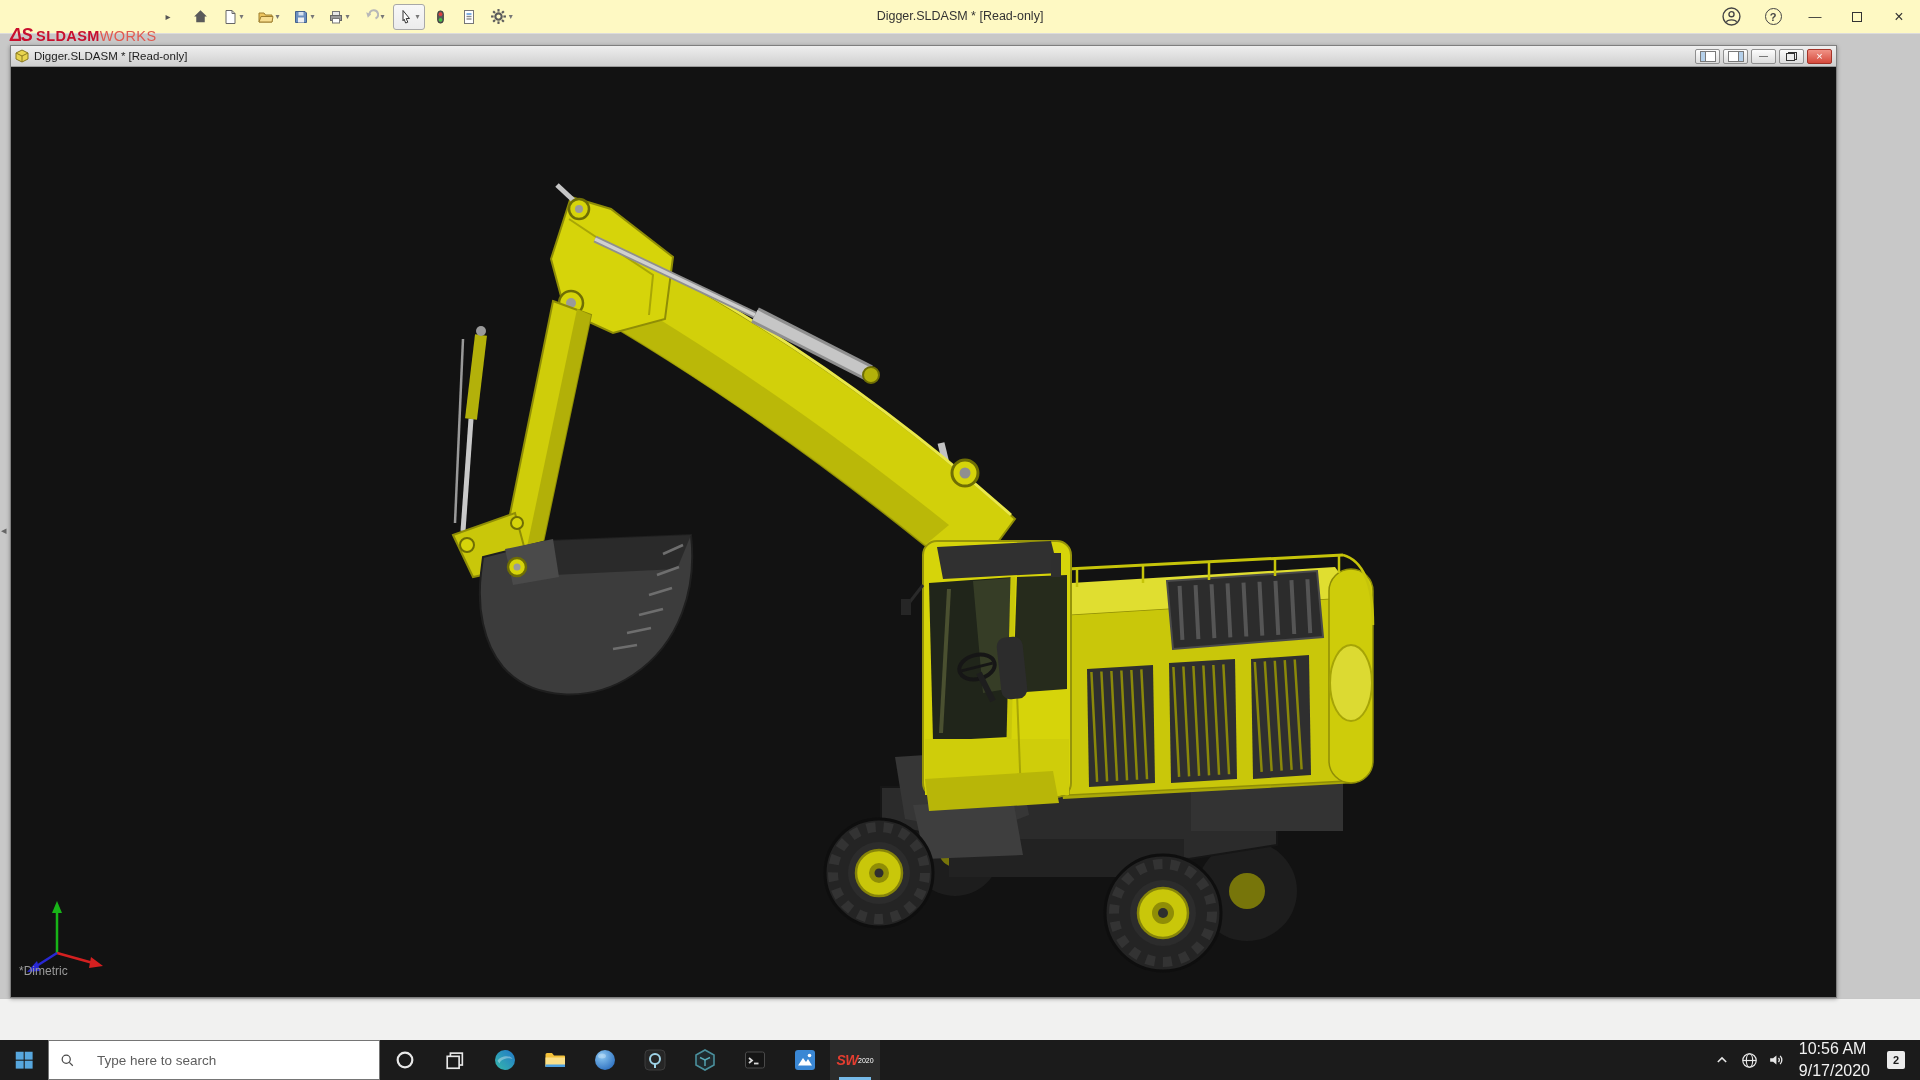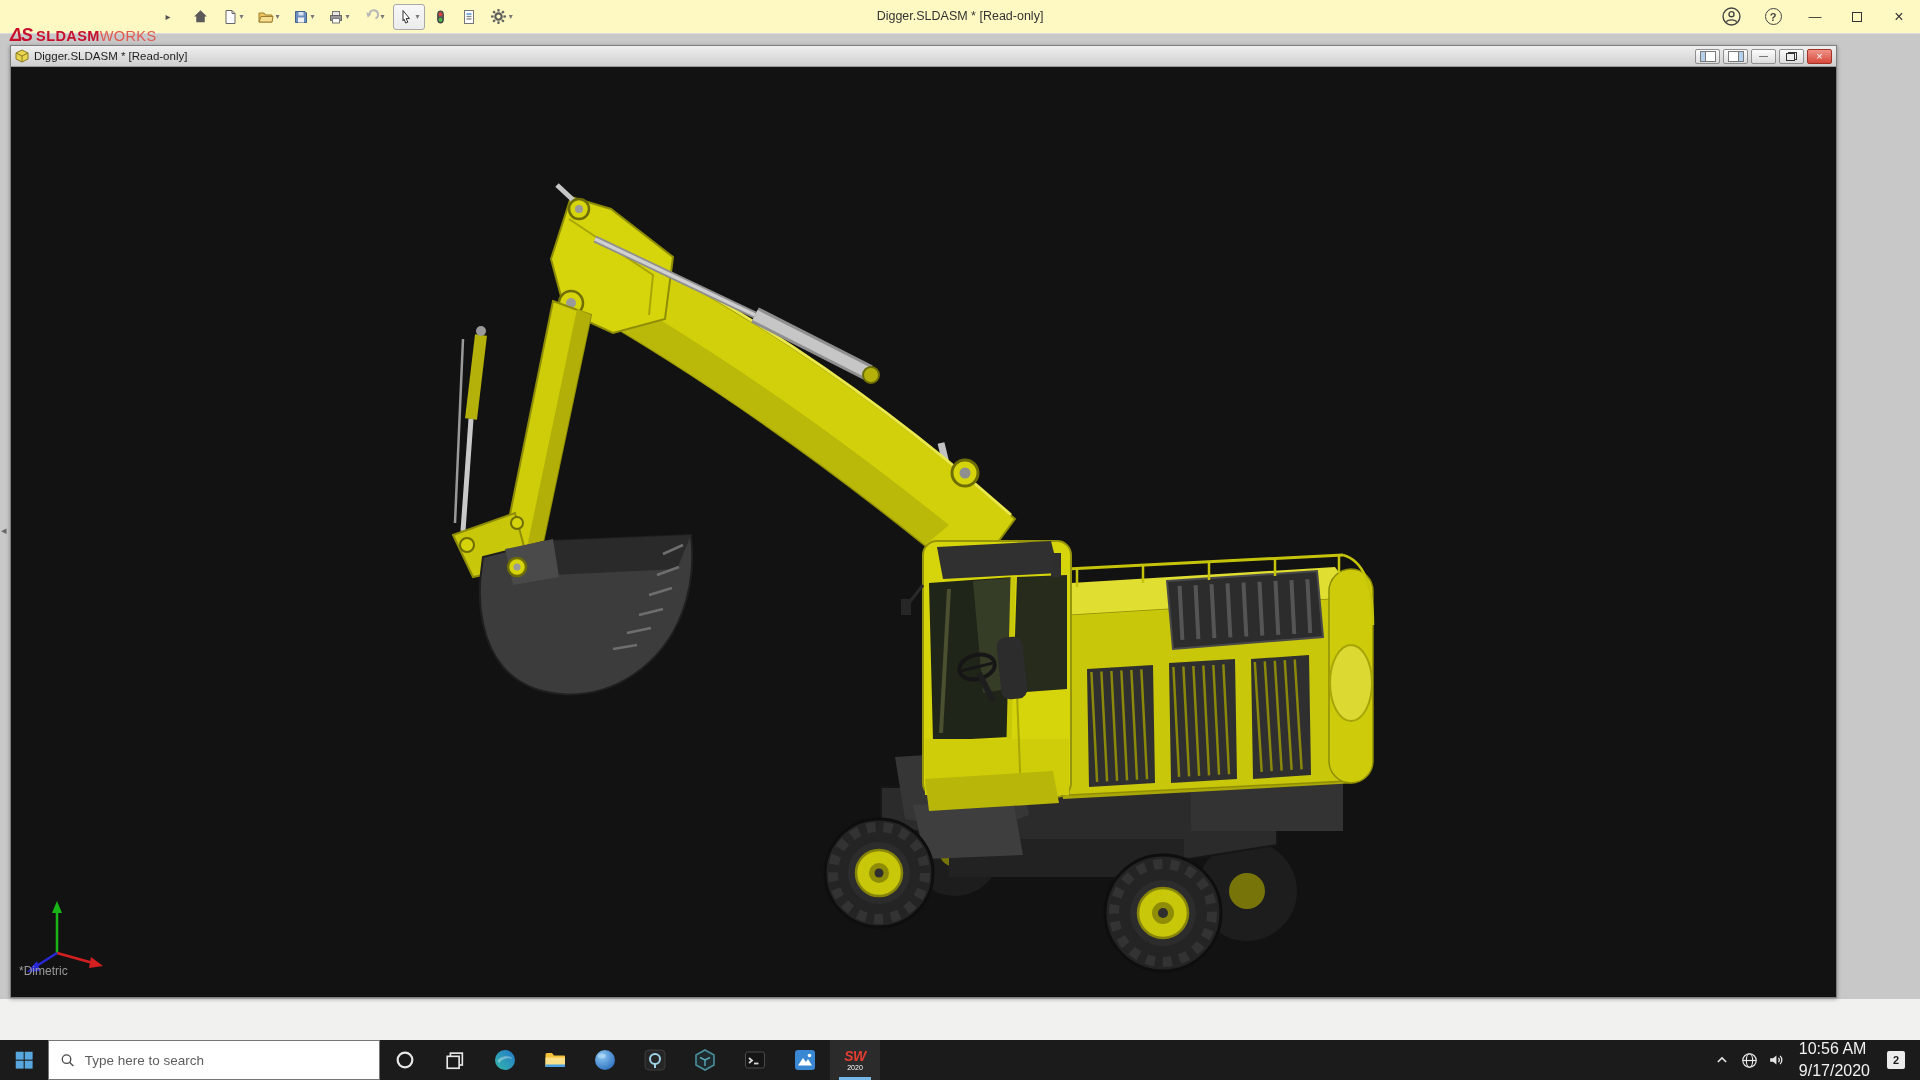--- a/index.html
+++ b/index.html
@@ -48,30 +48,30 @@
 
   
   .status-bar { position:absolute; left:0; bottom:40px; width:1920px; height:42px; background:#f1f1f0; border-top:1px solid #c6c6c6; z-index:5; }
 
   
   .taskbar { position:absolute; left:0; bottom:0; width:1920px; height:40px; background:#1b1b1b; display:flex; align-items:stretch; z-index:50; }
   .tb-btn { width:48px; display:flex; align-items:center; justify-content:center; }
   .tb-app { width:50px; display:flex; align-items:center; justify-content:center; position:relative; }
   .tb-app.active { background:rgba(255,255,255,.07); }
   .tb-app.active .active-line { position:absolute; bottom:0; left:9px; right:9px; height:3px; background:#76b9e8; }
-  .search-box { width:332px; background:#ffffff; border:1px solid #757575; display:flex; align-items:center; padding:0 11px; gap:9px; }
+  .search-box { width:332px; background:#ffffff; border:1px solid #757575; display:flex; align-items:center; padding:0 11px; gap:22px; }
   .search-box input { border:none; outline:none; background:transparent; width:100%; font-size:13.5px; color:#3c3c3c; font-family:inherit; }
   .search-box input::placeholder { color:#5d5d5d; opacity:1; }
   .tray { margin-left:auto; display:flex; align-items:center; }
   .tray-icon { width:27px; height:40px; display:flex; align-items:center; justify-content:center; }
   .clock { color:#f2f2f2; font-size:16px; line-height:1.35; text-align:left; padding:0 9px; }
   .badge-tile { width:18px; height:18px; background:#ececec; border-radius:2px; display:flex; align-items:center;
                 justify-content:center; font-size:11px; font-weight:bold; color:#1b1b1b; margin:0 8px; }
   .show-desktop { width:7px; border-left:1px solid #4a4a4a; }
-  .sw-badge { display:flex; flex-direction:column; align-items:center; line-height:1; }
+  .sw-badge { display:flex; flex-direction:row; align-items:center; line-height:1; }
   .sw-badge .sw { color:#e43d30; font-weight:bold; font-style:italic; font-size:14px; letter-spacing:-.5px; }
   .sw-badge .yr { color:#ffffff; font-size:7px; margin-top:1px; }
 </style>
 </head>
 <body>
 
 <div class="app-titlebar">
   <div class="brand">
     <span class="brand-mark">ΔS</span>
     <span class="brand-bold">SLDASM</span>

